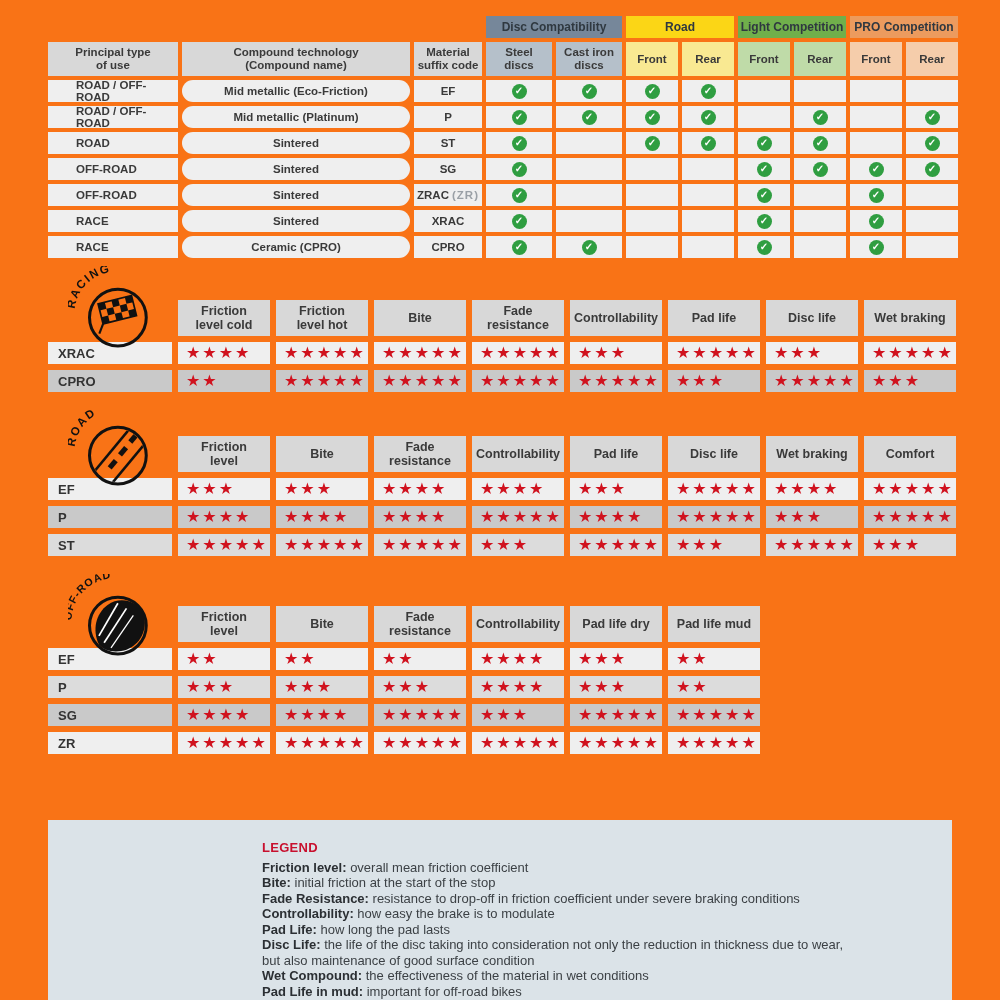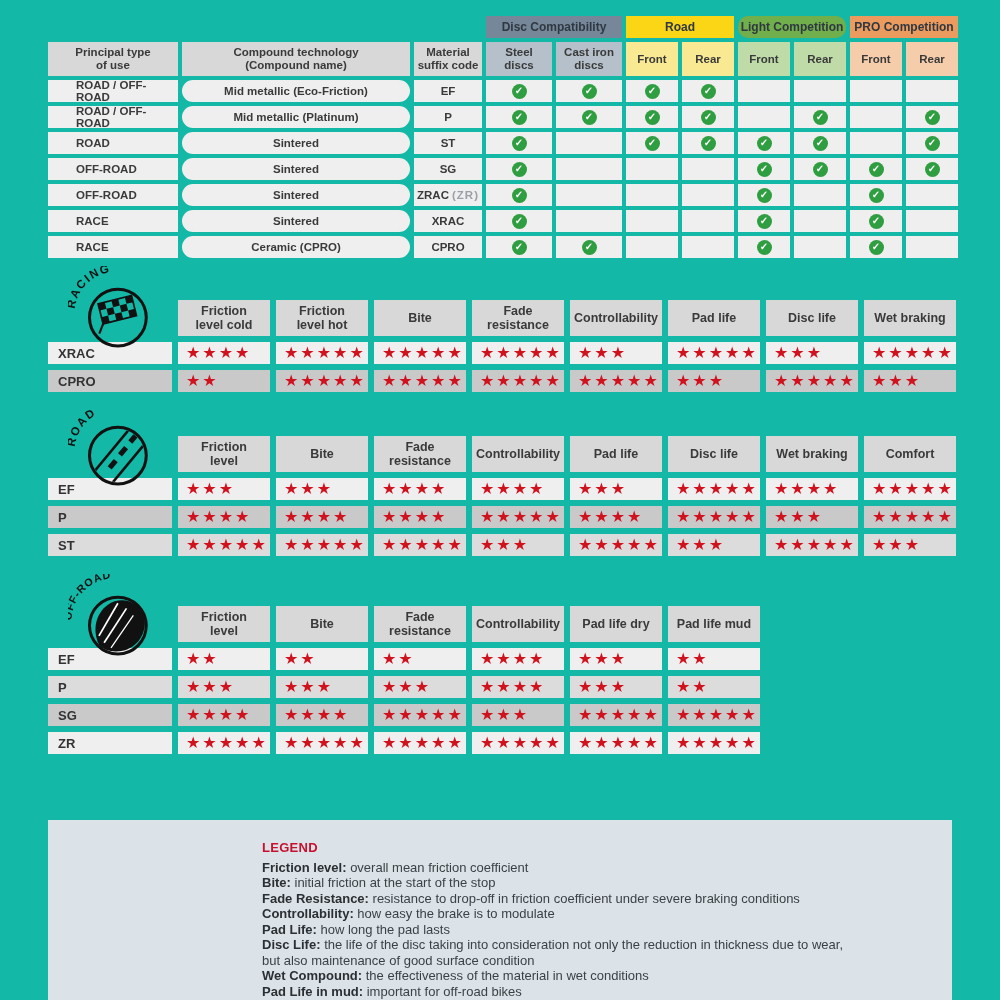--- a/index.html
+++ b/index.html
@@ -1,16 +1,16 @@
 <!DOCTYPE html>
 <html><head>
 <meta charset="utf-8">
 <style>
   html,body{margin:0;padding:0;}
-  .page{position:relative;width:1000px;height:1000px;background:#14b8a6;
+  .page{position:relative;width:1000px;height:1000px;background:#f97316;
         font-family:"Liberation Sans",sans-serif;color:#3a3a3a;overflow:hidden;}
 
   
   .compat-grid{position:absolute;left:48px;top:16px;width:910px;display:grid;
     grid-template-columns:130px 228px 68px 66px 66px 52px 52px 52px 52px 52px 52px;
     grid-template-rows:22px 34px repeat(7,22px);gap:4px;}
   .gh{display:flex;align-items:center;justify-content:center;font-size:12px;font-weight:bold;color:#2f3840;}
   .gh-spacer{background:transparent;}
   .hc{display:flex;align-items:center;justify-content:center;text-align:center;
       font-size:11.5px;font-weight:bold;line-height:13px;padding:2px;white-space:pre-line;color:#3a3a3a;}
@@ -48,21 +48,21 @@
 </style>
 </head>
 <body>
 
 <div class="page">
 
   <div id="compat-grid" class="compat-grid">
       <div class="gh-spacer" style="grid-column: 1 / span 3;"></div>
       <div class="gh" style="background: rgb(118, 135, 154); grid-column: span 2;">Disc Compatibility</div>
       <div class="gh" style="background: rgb(251, 214, 22); grid-column: span 2;">Road</div>
-      <div class="gh" style="background: rgb(112, 175, 75); grid-column: span 2; border-radius: 10px;">Light Competition</div>
+      <div class="gh" style="background: rgb(112, 175, 75); grid-column: span 2;">Light Competition</div>
       <div class="gh" style="background: rgb(236, 155, 94); grid-column: span 2;">PRO Competition</div>
       <div class="hc h-gray">Principal type
 of use</div>
       <div class="hc h-gray">Compound technology
 (Compound name)</div>
       <div class="hc h-gray">Material
 suffix code</div>
       <div class="hc h-steel">Steel
 discs</div>
       <div class="hc h-steel">Cast iron

